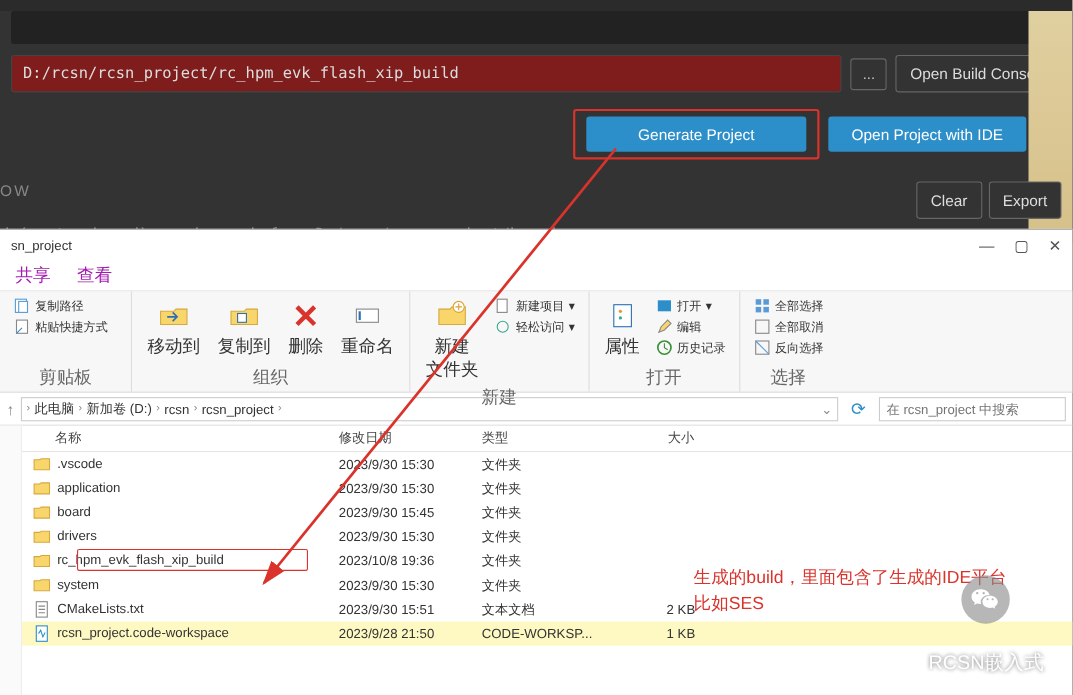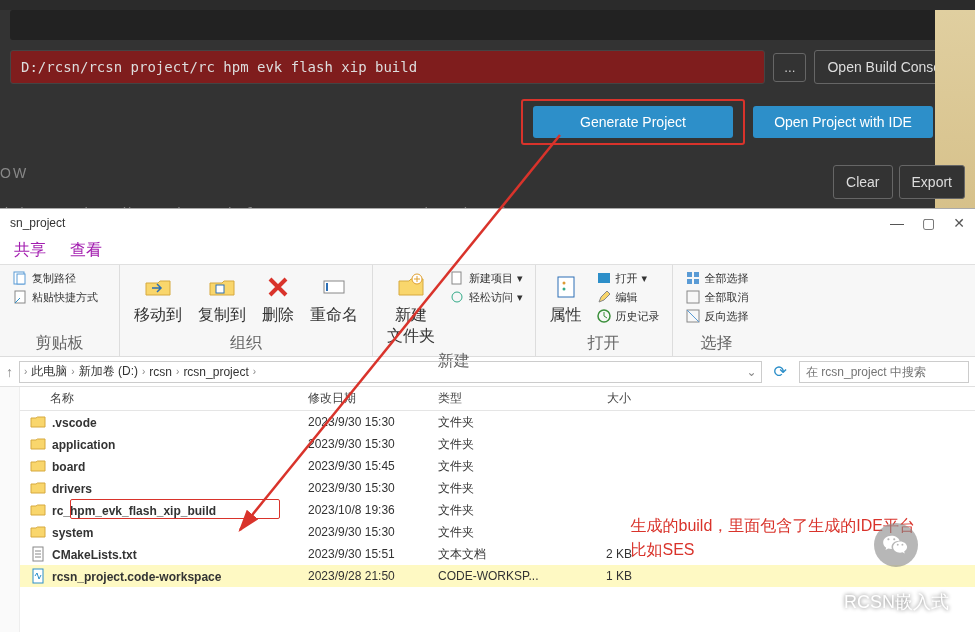--- a/index.html
+++ b/index.html
@@ -62,21 +62,21 @@
 .table { flex: 1; font-size: 12px; position: relative; }
 .thead { display: flex; border-bottom: 1px solid #e5e5e5; height: 24px; align-items: center; color: #444; }
 .th { padding: 0 8px; border-right: 1px solid transparent; }
 .col-name { width: 280px; padding-left: 30px; }
 .col-date { width: 130px; }
 .col-type { width: 130px; }
 .col-size { width: 80px; text-align: right; }
 .trow { display: flex; height: 22px; align-items: center; cursor: pointer; }
 .trow.selected { background: #fef9c3; }
 .td { padding: 0 8px; color: #333; }
-.fname { display: flex; align-items: flex-end; gap: 6px; padding-left: 10px; font-weight: bold; }
+.fname { display: flex; align-items: flex-start; gap: 6px; padding-left: 10px; }
 .folder-ico, .file-ico { width: 16px; height: 16px; display: inline-flex; align-items: center; justify-content: center; }
 
 .red-box-file { position: absolute; border: 1px solid #d9332b; left: 50px; top: 112px; width: 210px; height: 20px; pointer-events: none; border-radius: 2px; }
 
 
 .annotation { position: absolute; right: 60px; bottom: 70px; color: #d9332b; font-size: 16px; line-height: 1.5; }
 
 
 .arrow-svg { position: absolute; left: 0; top: 0; pointer-events: none; }
 

